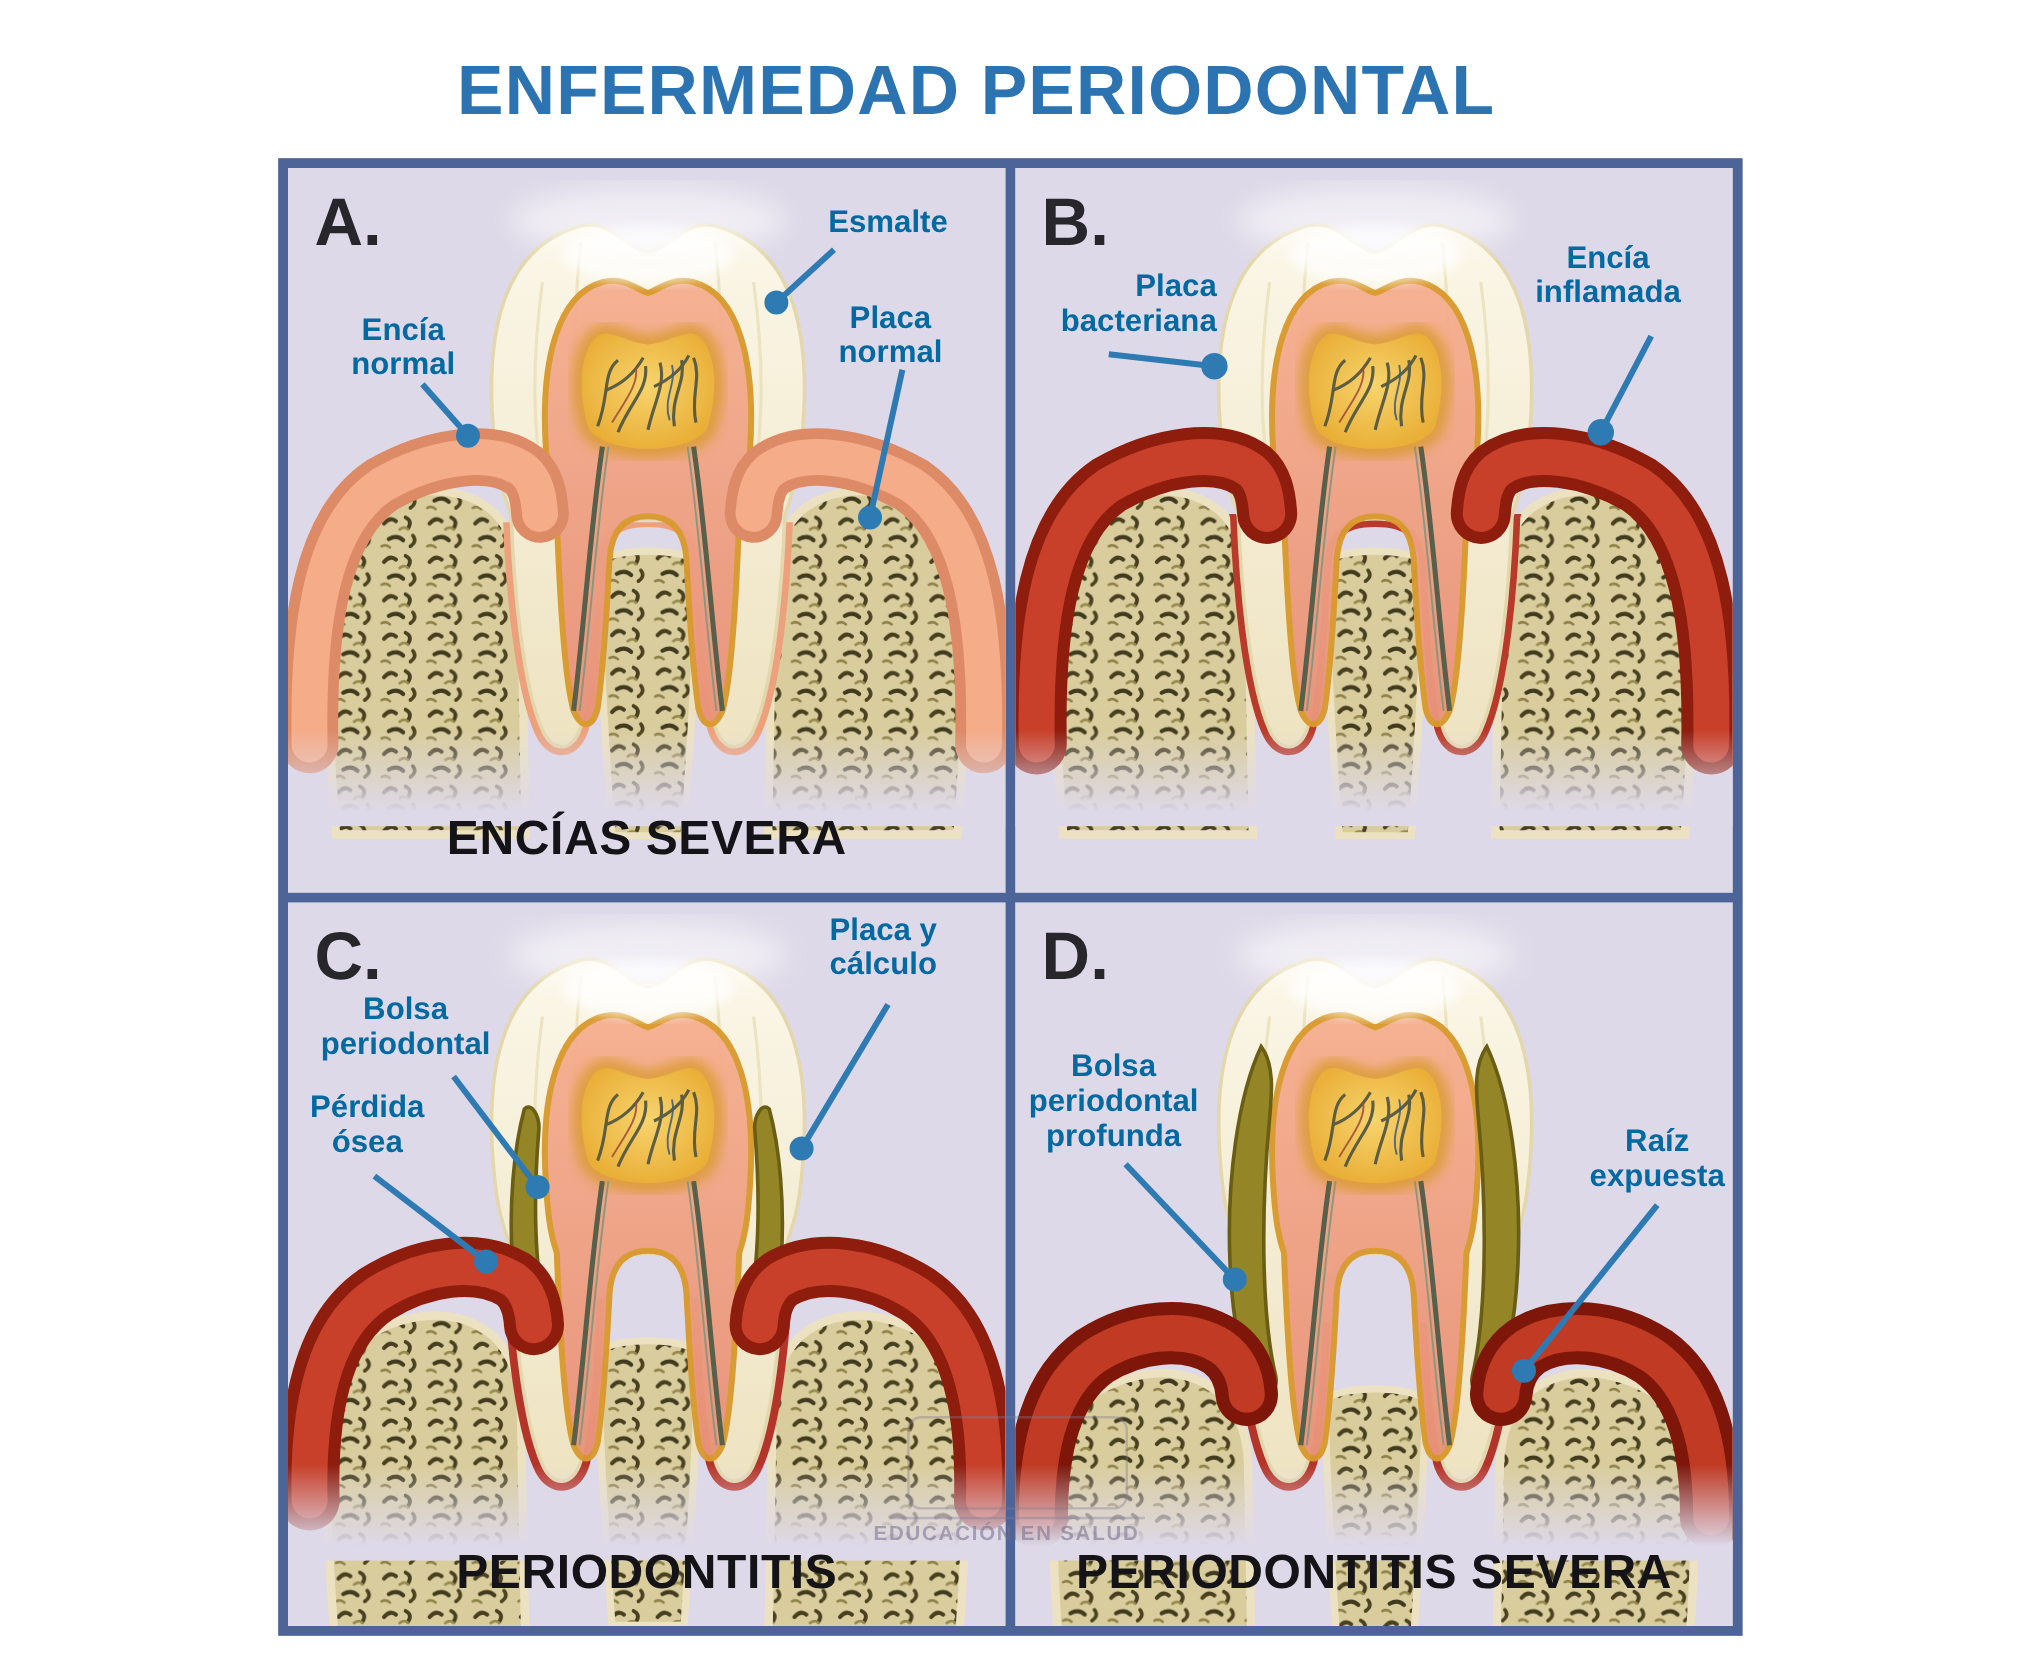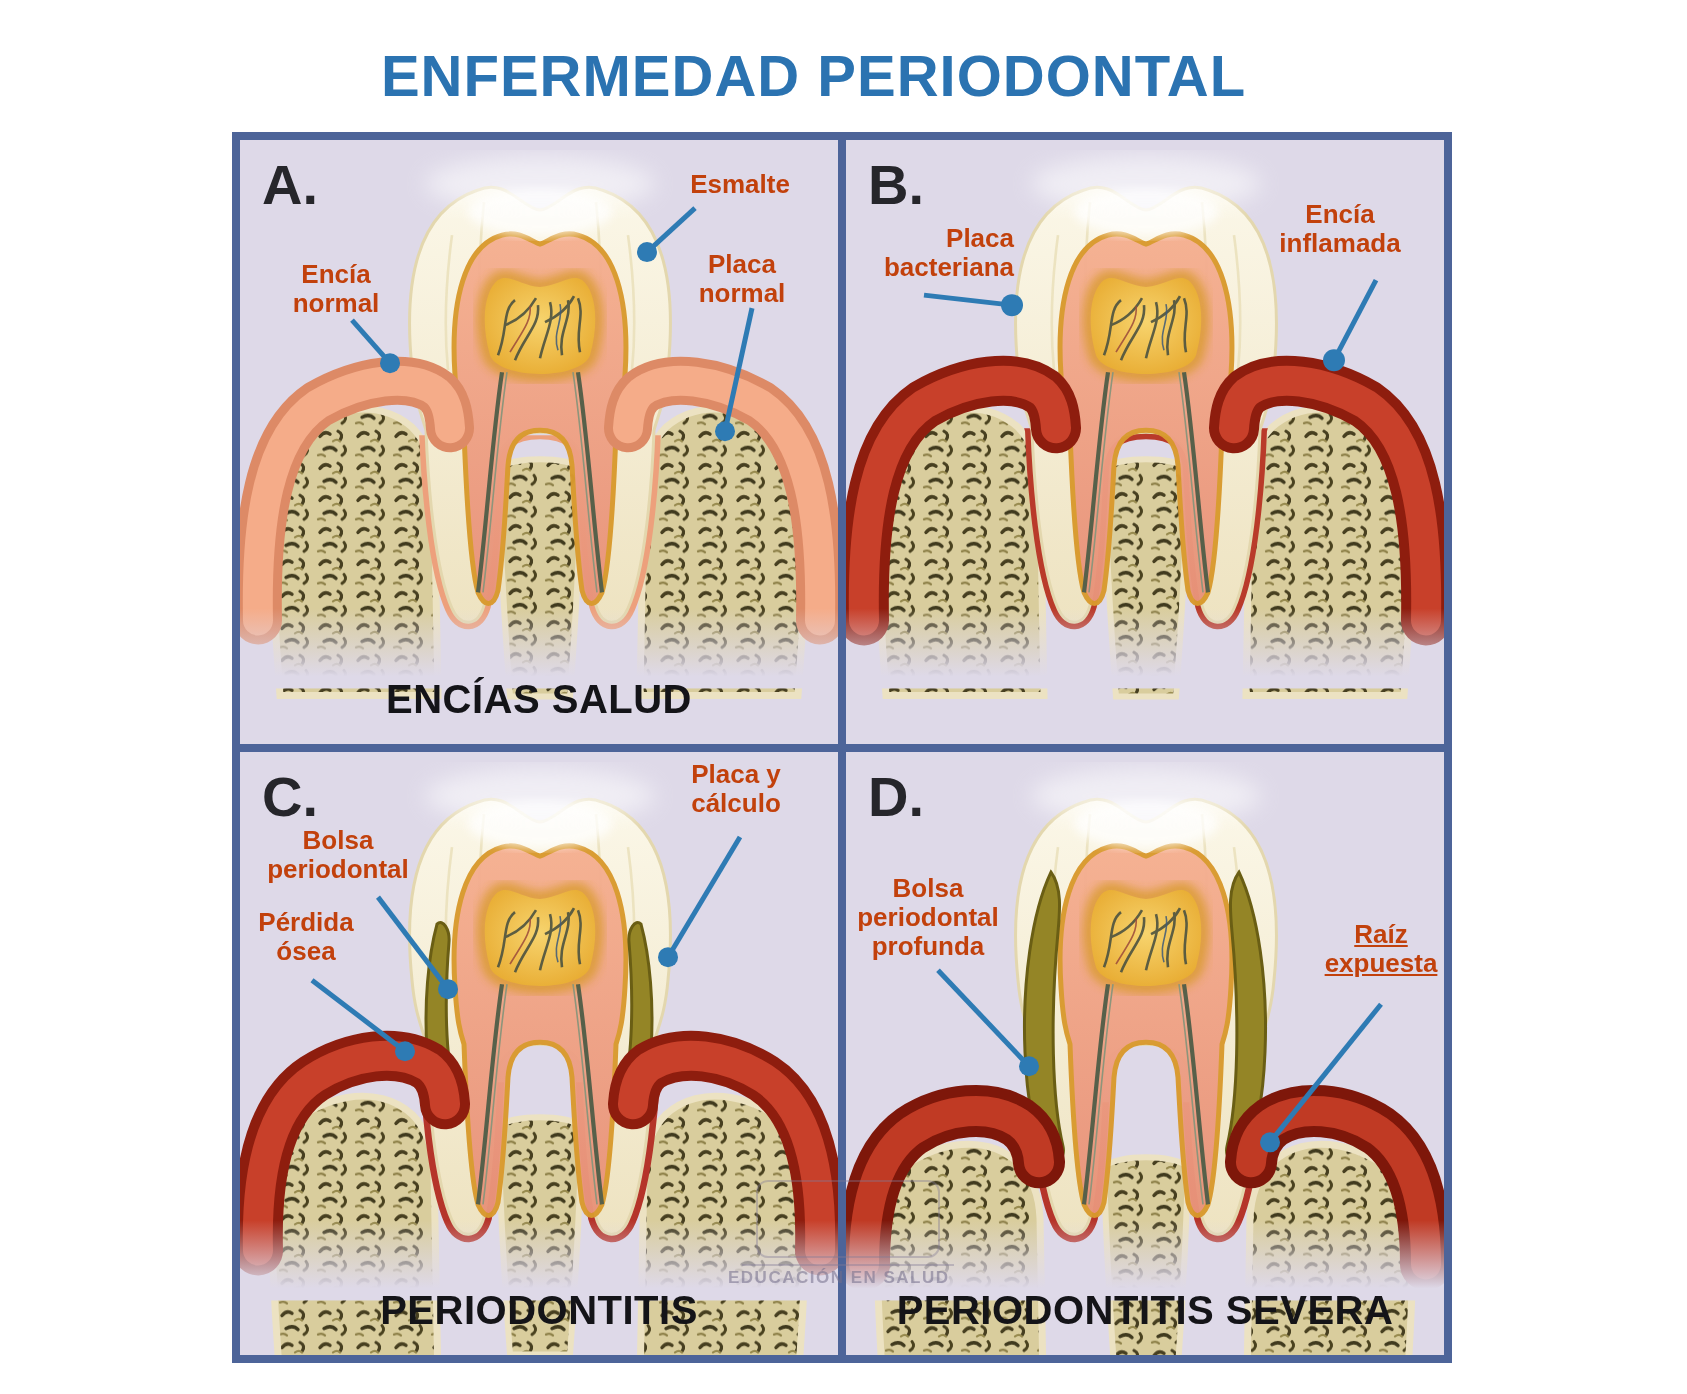--- a/index.html
+++ b/index.html
@@ -8,33 +8,33 @@
   .main-title{position:absolute;left:0;right:60px;top:14px;text-align:center;
               font-size:58px;font-weight:bold;letter-spacing:1px;color:#2b73b1;}
   .grid{position:absolute;left:232px;top:104px;width:1220px;height:1231px;
         box-sizing:border-box;border:8px solid #4d6499;background:#4d6499;
         display:grid;grid-template-columns:1fr 1fr;grid-template-rows:1fr 1fr;gap:8px;}
   .panel{position:relative;background:#ded9e8;overflow:hidden;}
   .panel svg.illus{position:absolute;left:0;top:0;width:100%;height:100%;}
   .letter{position:absolute;left:22px;top:12px;font-size:56px;font-weight:bold;color:#26262b;z-index:3;}
   .caption{position:absolute;left:0;right:0;bottom:22px;text-align:center;
            font-size:40px;font-weight:800;letter-spacing:.5px;color:#141418;z-index:3;}
-  .lbl{position:absolute;font-size:26px;line-height:1.12;font-weight:600;color:#c2410c;
+  .lbl{position:absolute;font-size:26px;line-height:1.12;font-weight:600;color:#0369a1;
        text-align:center;white-space:pre-line;z-index:3;}
   
   .lbl-encia-normal{left:32px;top:120px;width:128px;}
   .lbl-esmalte{left:438px;top:30px;width:124px;}
   .lbl-hueso-normal{left:438px;top:110px;width:128px;}
   .lbl-placa-bacteriana{left:12px;top:84px;width:156px;text-align:right;}
   .lbl-encia-inflamada{left:398px;top:60px;width:192px;}
   .lbl-bolsa-periodontal{left:16px;top:74px;width:164px;}
   .lbl-perdida-osea{left:0px;top:156px;width:132px;}
   .lbl-placa-calculo{left:424px;top:8px;width:144px;}
   .lbl-bolsa-profunda{left:0px;top:122px;width:164px;}
-  .lbl-raiz-expuesta{left:474px;top:168px;width:122px;text-decoration:underline;}
+  .lbl-raiz-expuesta{left:474px;top:184px;width:122px;}
   
   .wm{position:absolute;left:488px;top:1040px;width:240px;z-index:6;pointer-events:none;}
   .wm-box{width:180px;height:74px;margin:0 auto;border:2px solid rgba(128,122,150,.38);border-radius:12px;}
   .wm-line{width:212px;margin:6px auto 2px auto;border-top:2px solid rgba(128,122,150,.38);}
   .wm-text{text-align:left;font-size:17px;letter-spacing:1.5px;color:rgba(115,110,138,.55);font-weight:bold;}
   .defs-holder{position:absolute;width:0;height:0;}
 </style>
 </head>
 <body>
 
@@ -177,21 +177,21 @@
           <line x1="512" y1="168" x2="485" y2="291"></line>
             <circle cx="485" cy="291" r="10" fill="#2e7bb4" stroke="none"></circle>
         </g>
       </svg>
       <div class="letter">A.</div>
       <div class="lbl lbl-encia-normal">Encía
 normal</div>
       <div class="lbl lbl-esmalte">Esmalte</div>
       <div class="lbl lbl-hueso-normal">Placa
 normal</div>
-      <div class="caption">ENCÍAS SALUD</div>
+      <div class="caption">ENCÍAS SEVERA</div>
     </div>
 
     <div class="panel">
       <svg class="illus" viewBox="0 0 598 603" preserveAspectRatio="none">
         <g>
           <use href="#bone-left" y="255"></use>
             <use href="#bone-right" y="255"></use>
             <use href="#bone-mid" y="316"></use>
         </g>
         <g clip-path="url(#clipB)">

